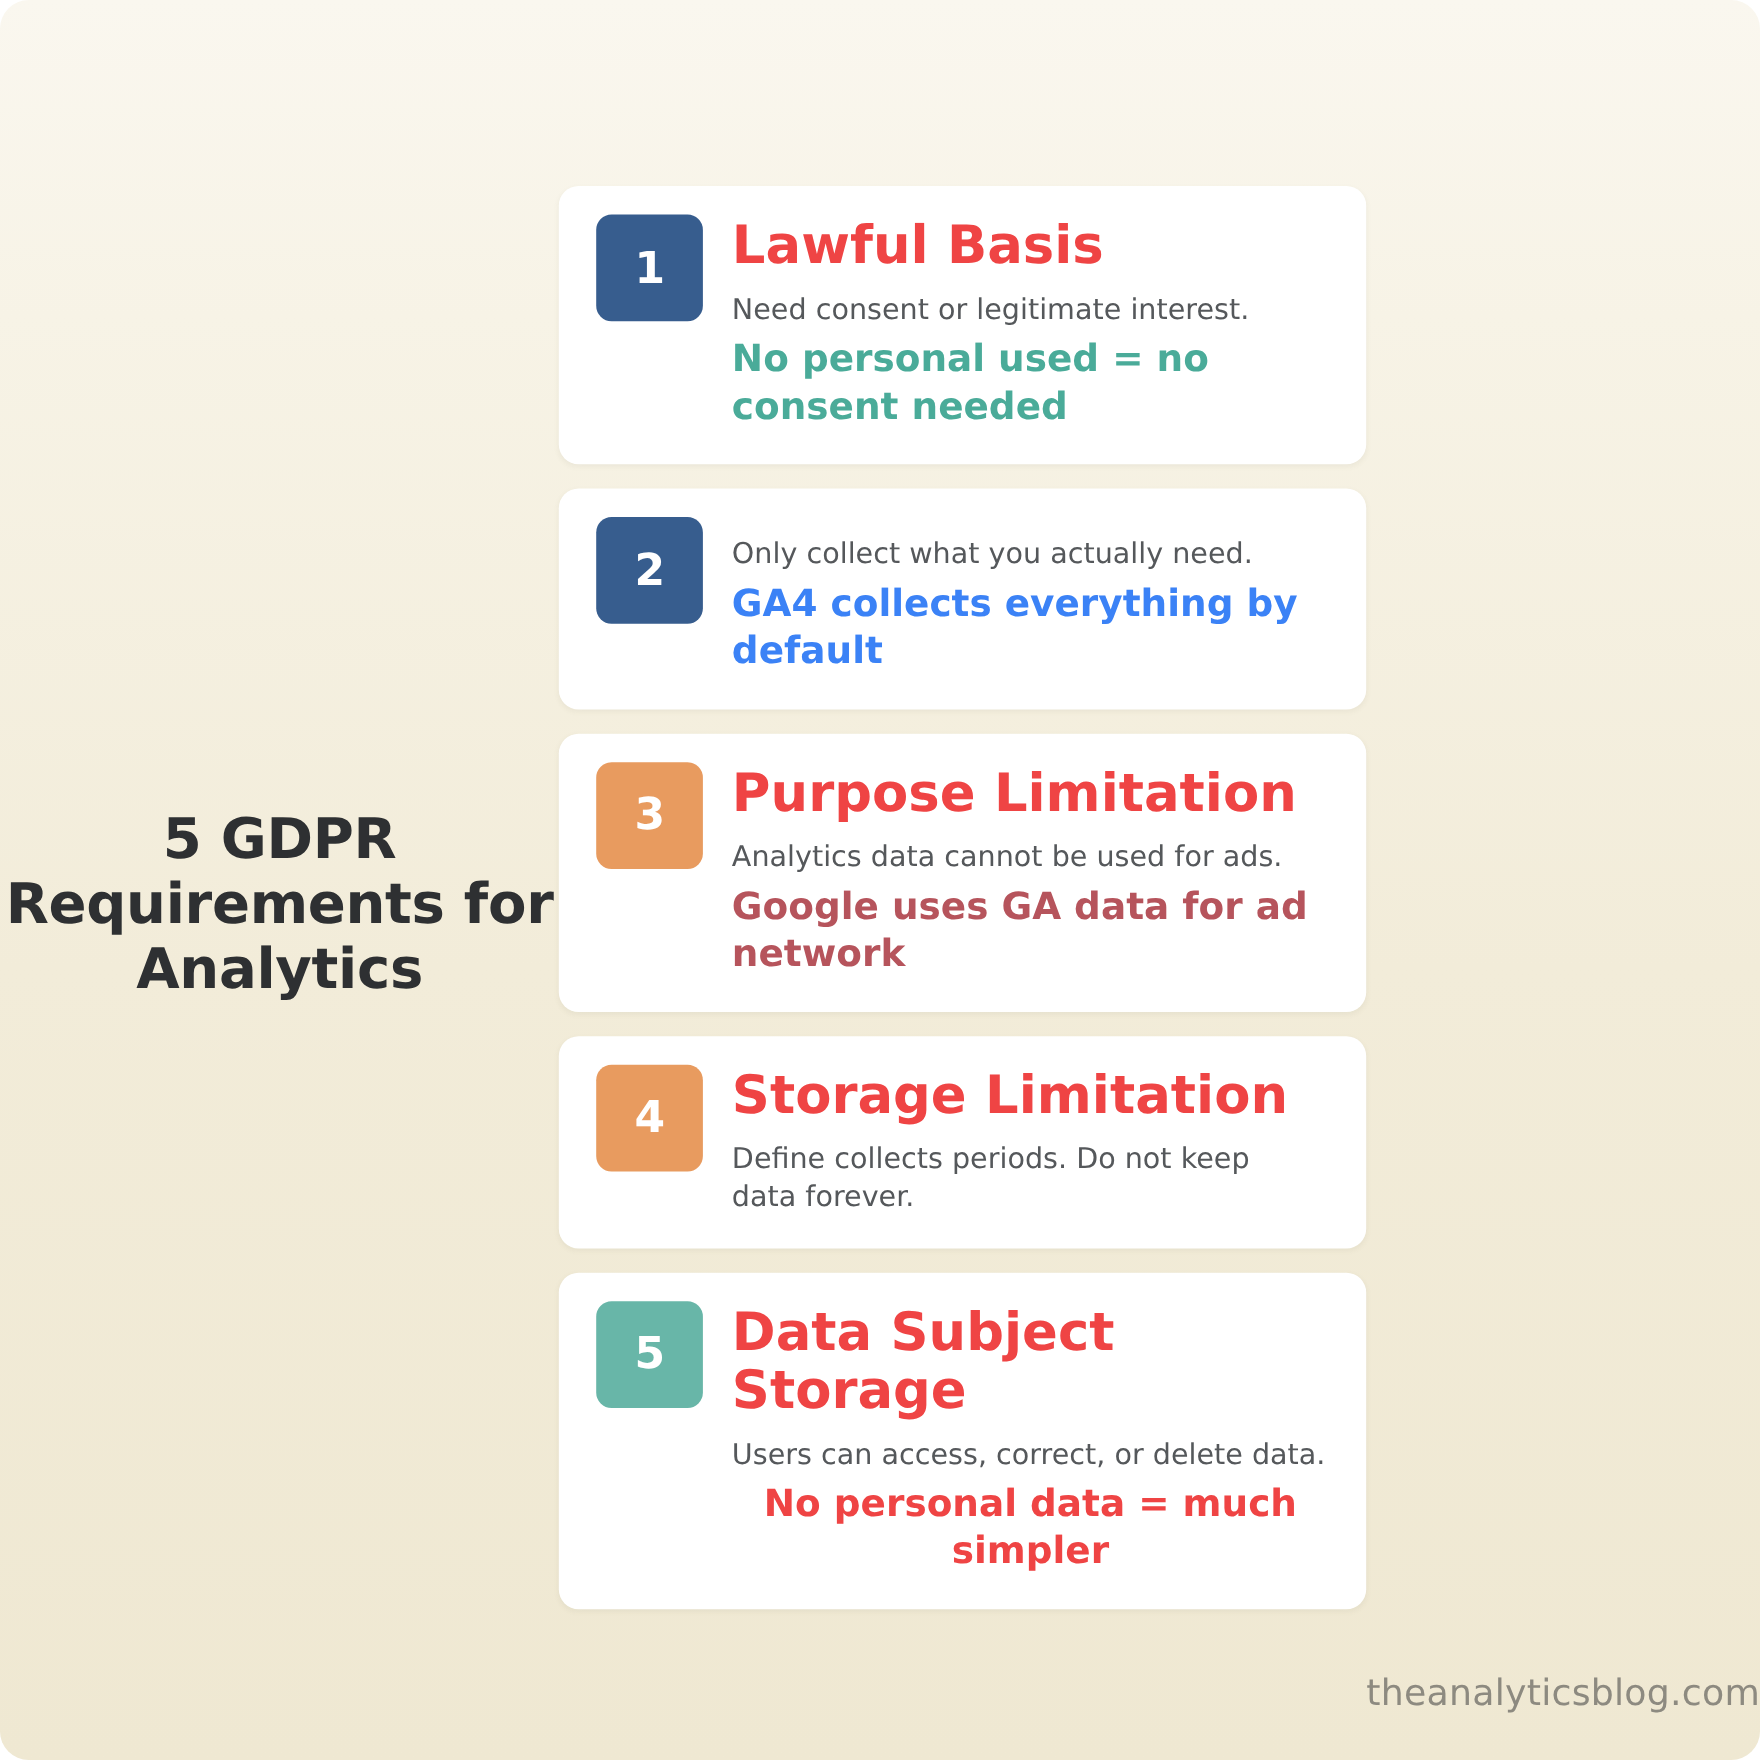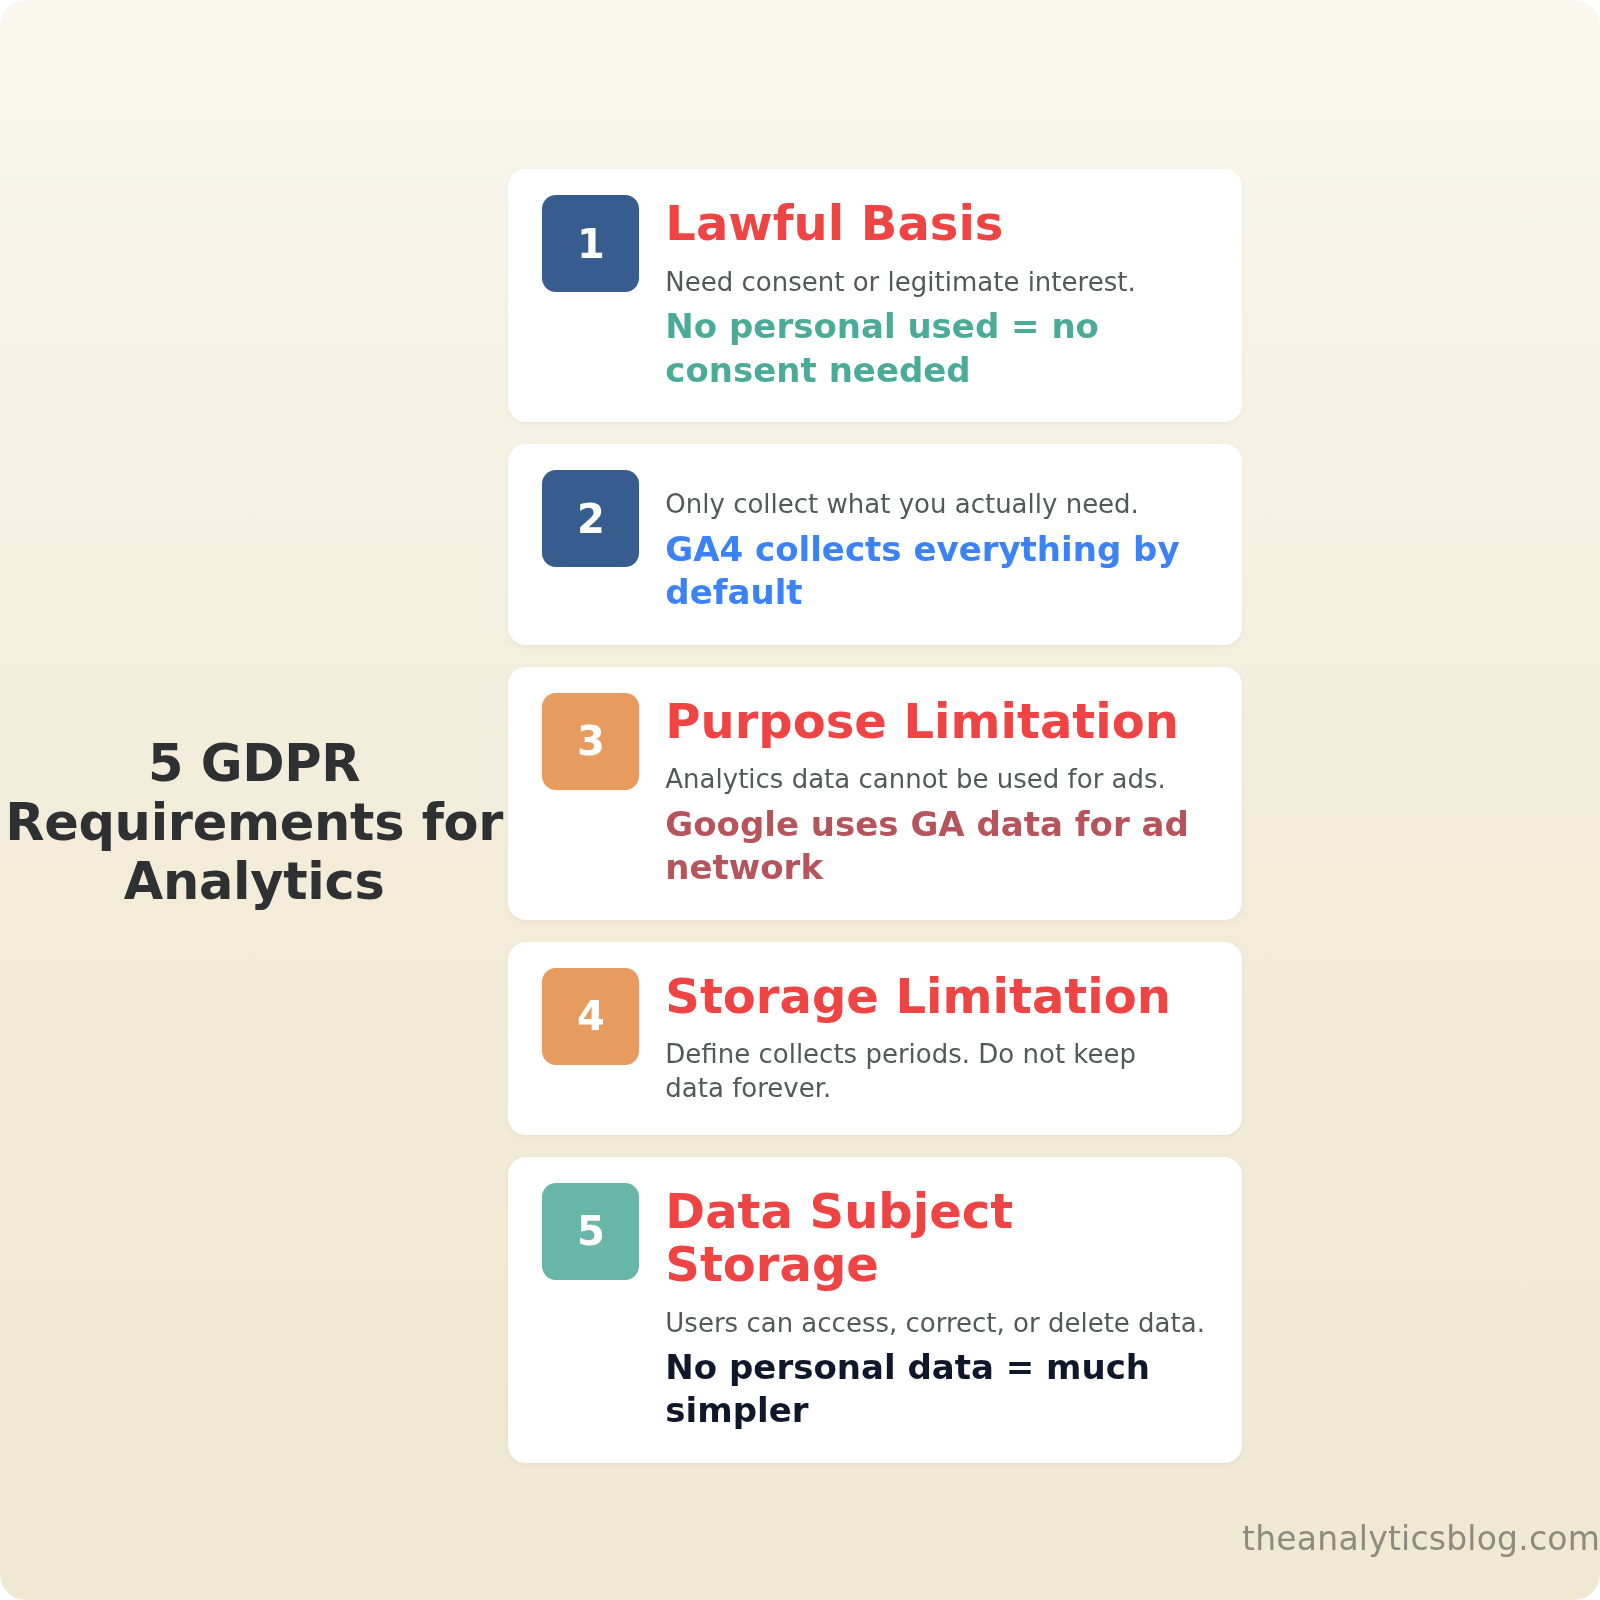--- a/index.html
+++ b/index.html
@@ -134,20 +134,20 @@
 data forever.</div>
 
       </div>
     </div>
 
     <div class="card">
       <div class="badge" style="background: rgb(104, 182, 168);">5</div>
       <div class="card-body">
         <div class="card-title">Data Subject Storage</div>
         <div class="card-desc">Users can access, correct, or delete data.</div>
-        <div class="card-note" style="color: #0f172a;">No personal data = much simpler</div>
+        <div class="card-note" style="color: #ef4444; text-align: center;">No personal data = much simpler</div>
       </div>
     </div>
 
   </div>
 
   <div class="footer">theanalyticsblog.com</div>
 </div>
 
 </body></html>

